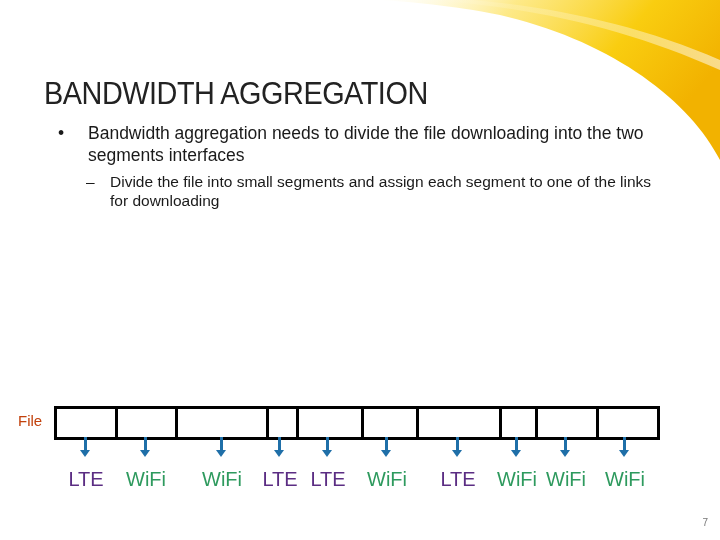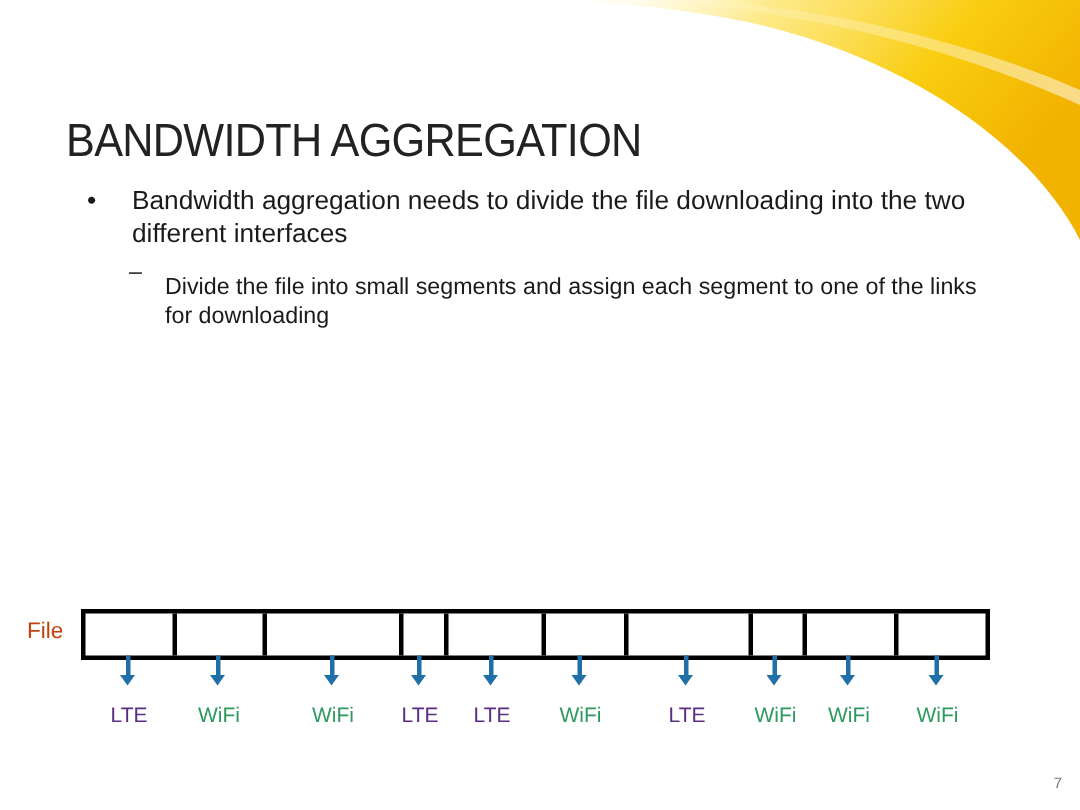--- a/index.html
+++ b/index.html
@@ -19,39 +19,39 @@
     position: absolute; left: 58px; top: 122px; width: 600px;
     font-size: 17.5px; color: #1a1a1a; line-height: 22px;
   }
   .bullet1 .marker { position: absolute; left: 0; top: 0; }
   .bullet1 .text { position: absolute; left: 30px; top: 0; width: 580px; }
   .bullet2 {
     position: absolute; left: 86px; top: 172px; width: 580px;
     font-size: 15.5px; color: #1a1a1a; line-height: 19px;
   }
   .bullet2 .marker { position: absolute; left: 0; top: 0; }
-  .bullet2 .text { position: absolute; left: 24px; top: 10px; width: 560px; }
+  .bullet2 .text { position: absolute; left: 24px; top: 0; width: 560px; }
   .file-label {
     position: absolute; left: 18px; top: 412px;
     font-size: 15px; color: #c2410c;
   }
   .file-bar {
     position: absolute; left: 54px; top: 406px; width: 600px; height: 28px;
     border: 3px solid #000000; box-sizing: content-box;
   }
   .divider { position: absolute; top: 0; width: 3px; height: 28px; background: #000000; }
   .arrow { position: absolute; top: 437px; width: 3px; height: 18px; }
   .arrow-shaft { position: absolute; left: 0; top: 0; width: 3px; height: 14px; background: #1f6fa8; }
   .arrow-head {
     position: absolute; left: -4px; top: 13px; width: 0; height: 0;
     border-left: 5.5px solid transparent; border-right: 5.5px solid transparent;
     border-top: 7px solid #1f6fa8;
   }
   .link-label {
-    position: absolute; top: 468px; font-size: 14px;
+    position: absolute; top: 468px; font-size: 20px;
     transform: translateX(-50%); white-space: nowrap;
   }
   .page-num {
     position: absolute; right: 12px; top: 517px;
     font-size: 10px; color: #777777;
   }
 </style>
 </head>
 <body>
 
@@ -69,21 +69,21 @@
     </linearGradient>
   </defs>
   <path d="M380,0 L720,0 L720,160 C690,100 610,40 500,15 C450,5 410,2 380,0 Z" fill="url(#g1)"></path>
   <path d="M430,0 C540,8 630,30 720,70 L720,60 C640,25 550,6 470,0 Z" fill="url(#g2)" opacity="0.6"></path>
 </svg>
 
 <div class="title">BANDWIDTH AGGREGATION</div>
 
 <div class="bullet1">
   <span class="marker">•</span>
-  <span class="text">Bandwidth aggregation needs to divide the file downloading into the two different interfaces</span>
+  <span class="text">Bandwidth aggregation needs to divide the file downloading into the two segments interfaces</span>
 </div>
 
 <div class="bullet2">
   <span class="marker">–</span>
   <span class="text">Divide the file into small segments and assign each segment to one of the links for downloading</span>
 </div>
 
 <div class="file-label">File</div>
 
 <div class="file-bar">

